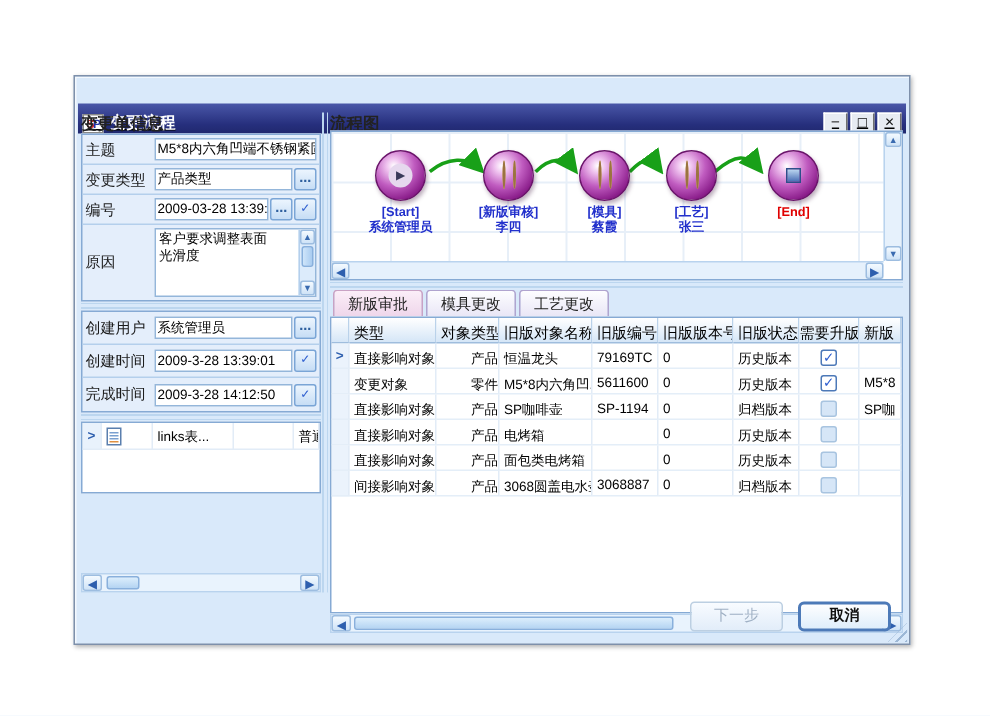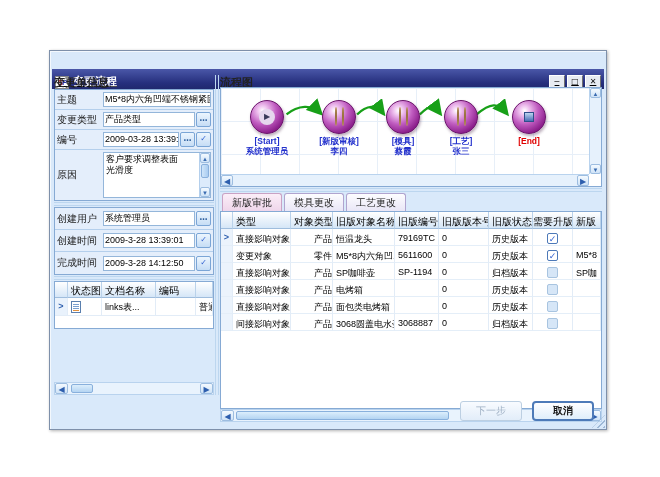--- a/index.html
+++ b/index.html
@@ -205,27 +205,20 @@
           <div class="frow" style="height:22px">
             <span class="flabel">完成时间</span>
             <span class="finput">2009-3-28 14:12:50</span>
             <span class="fbtn fcheck">✓</span>
           </div>
         </div>
 
         <div class="hsplit"></div>
 
         <div class="reqbox">
-          <div class="rq-head">
-            <span class="rq-th w-sel"></span>
-            <span class="rq-th w-st">状态图</span>
-            <span class="rq-th w-doc">文档名称</span>
-            <span class="rq-th w-code">编码</span>
-            <span class="rq-th w-x"></span>
-          </div>
           <div class="rq-row">
             <span class="rq-td w-sel">&gt;</span>
             <span class="rq-td w-st"><span class="doc-icon"></span></span>
             <span class="rq-td w-doc">links表...</span>
             <span class="rq-td w-code"></span>
             <span class="rq-td w-x">普通</span>
           </div>
         </div>
 
         <div style="flex:1"></div>

